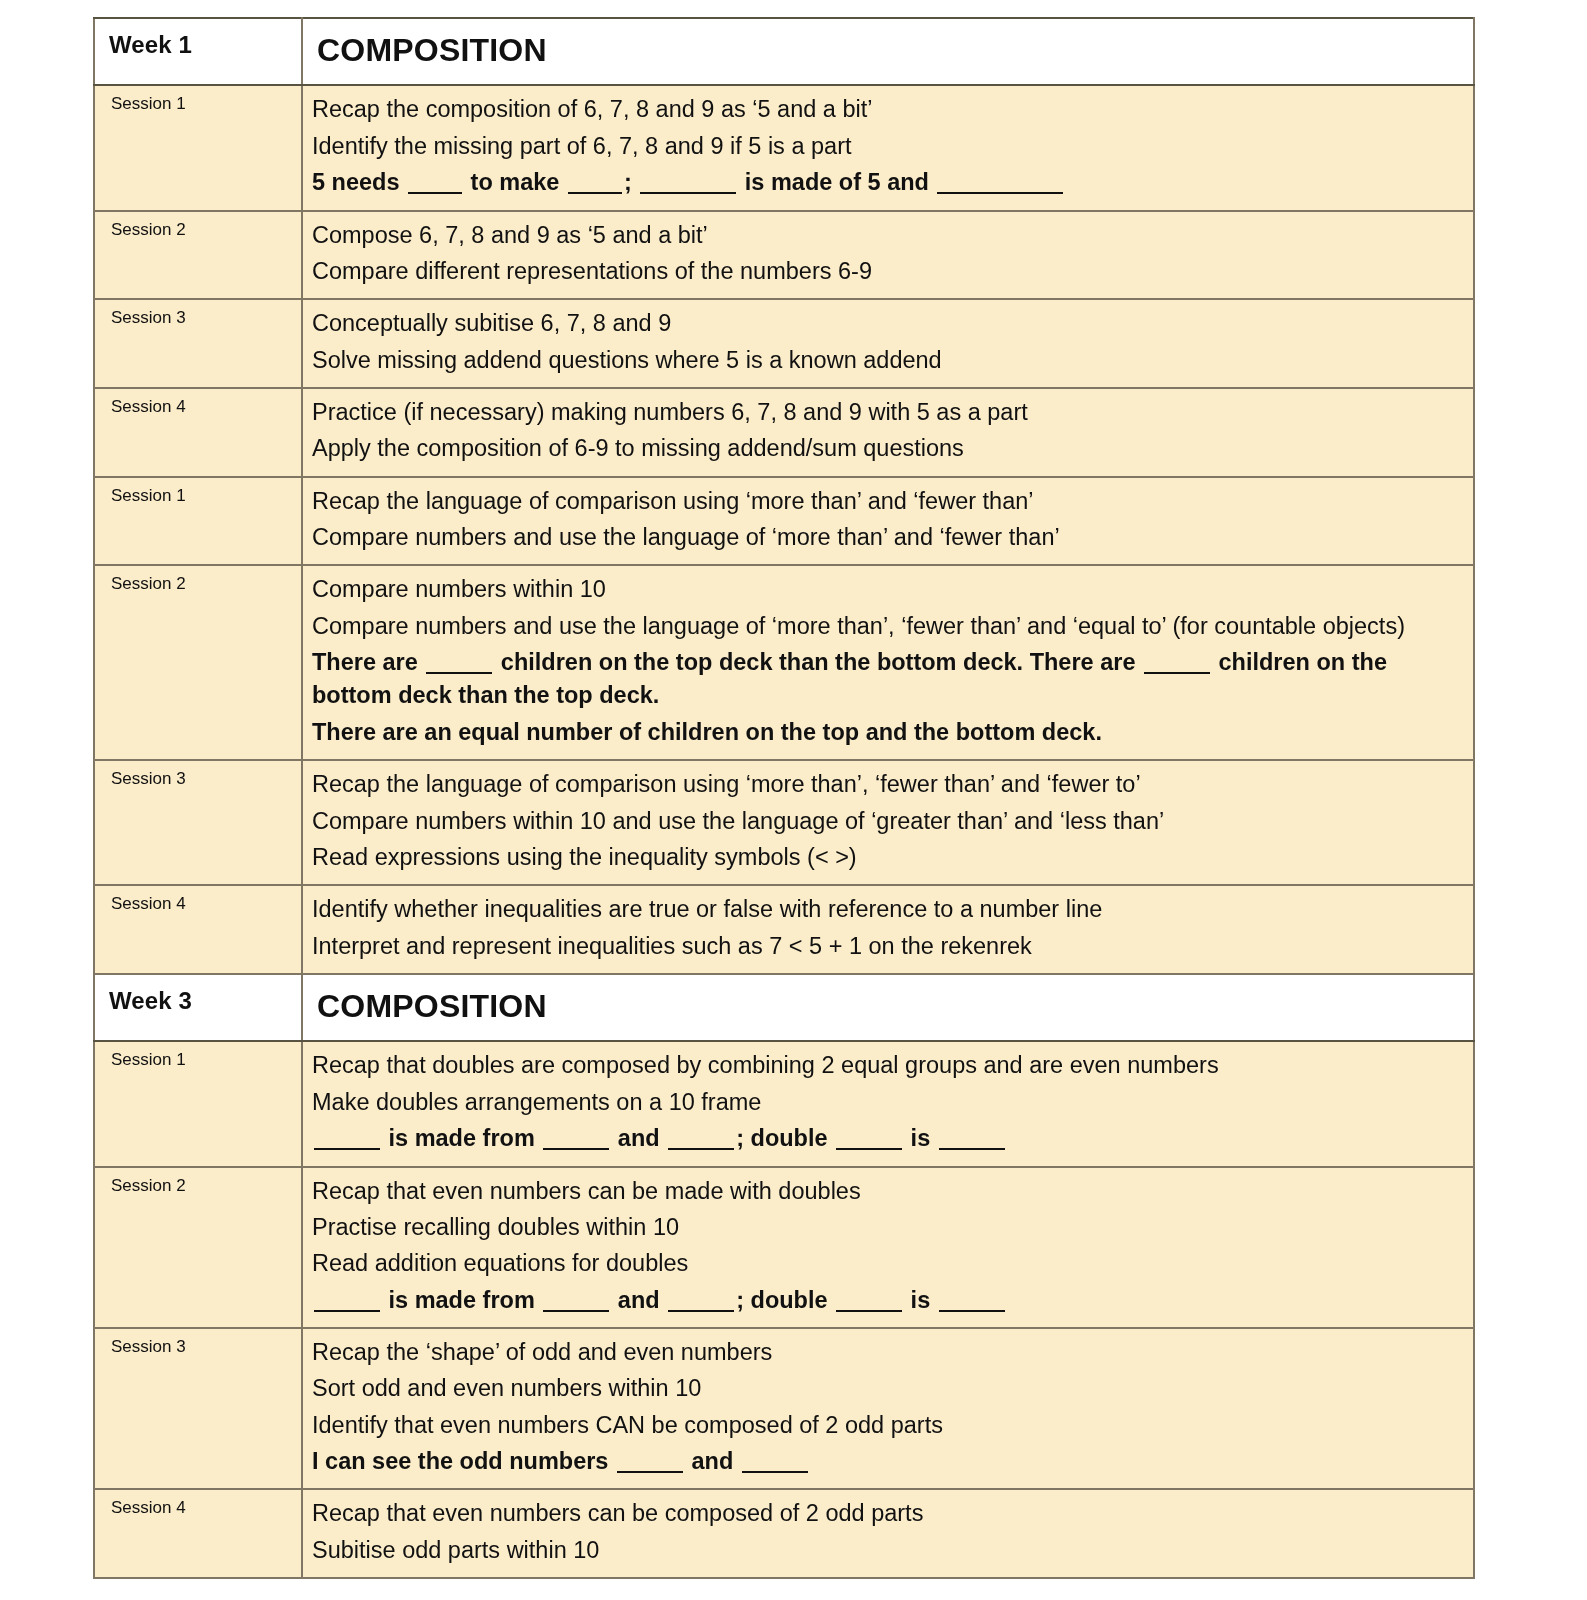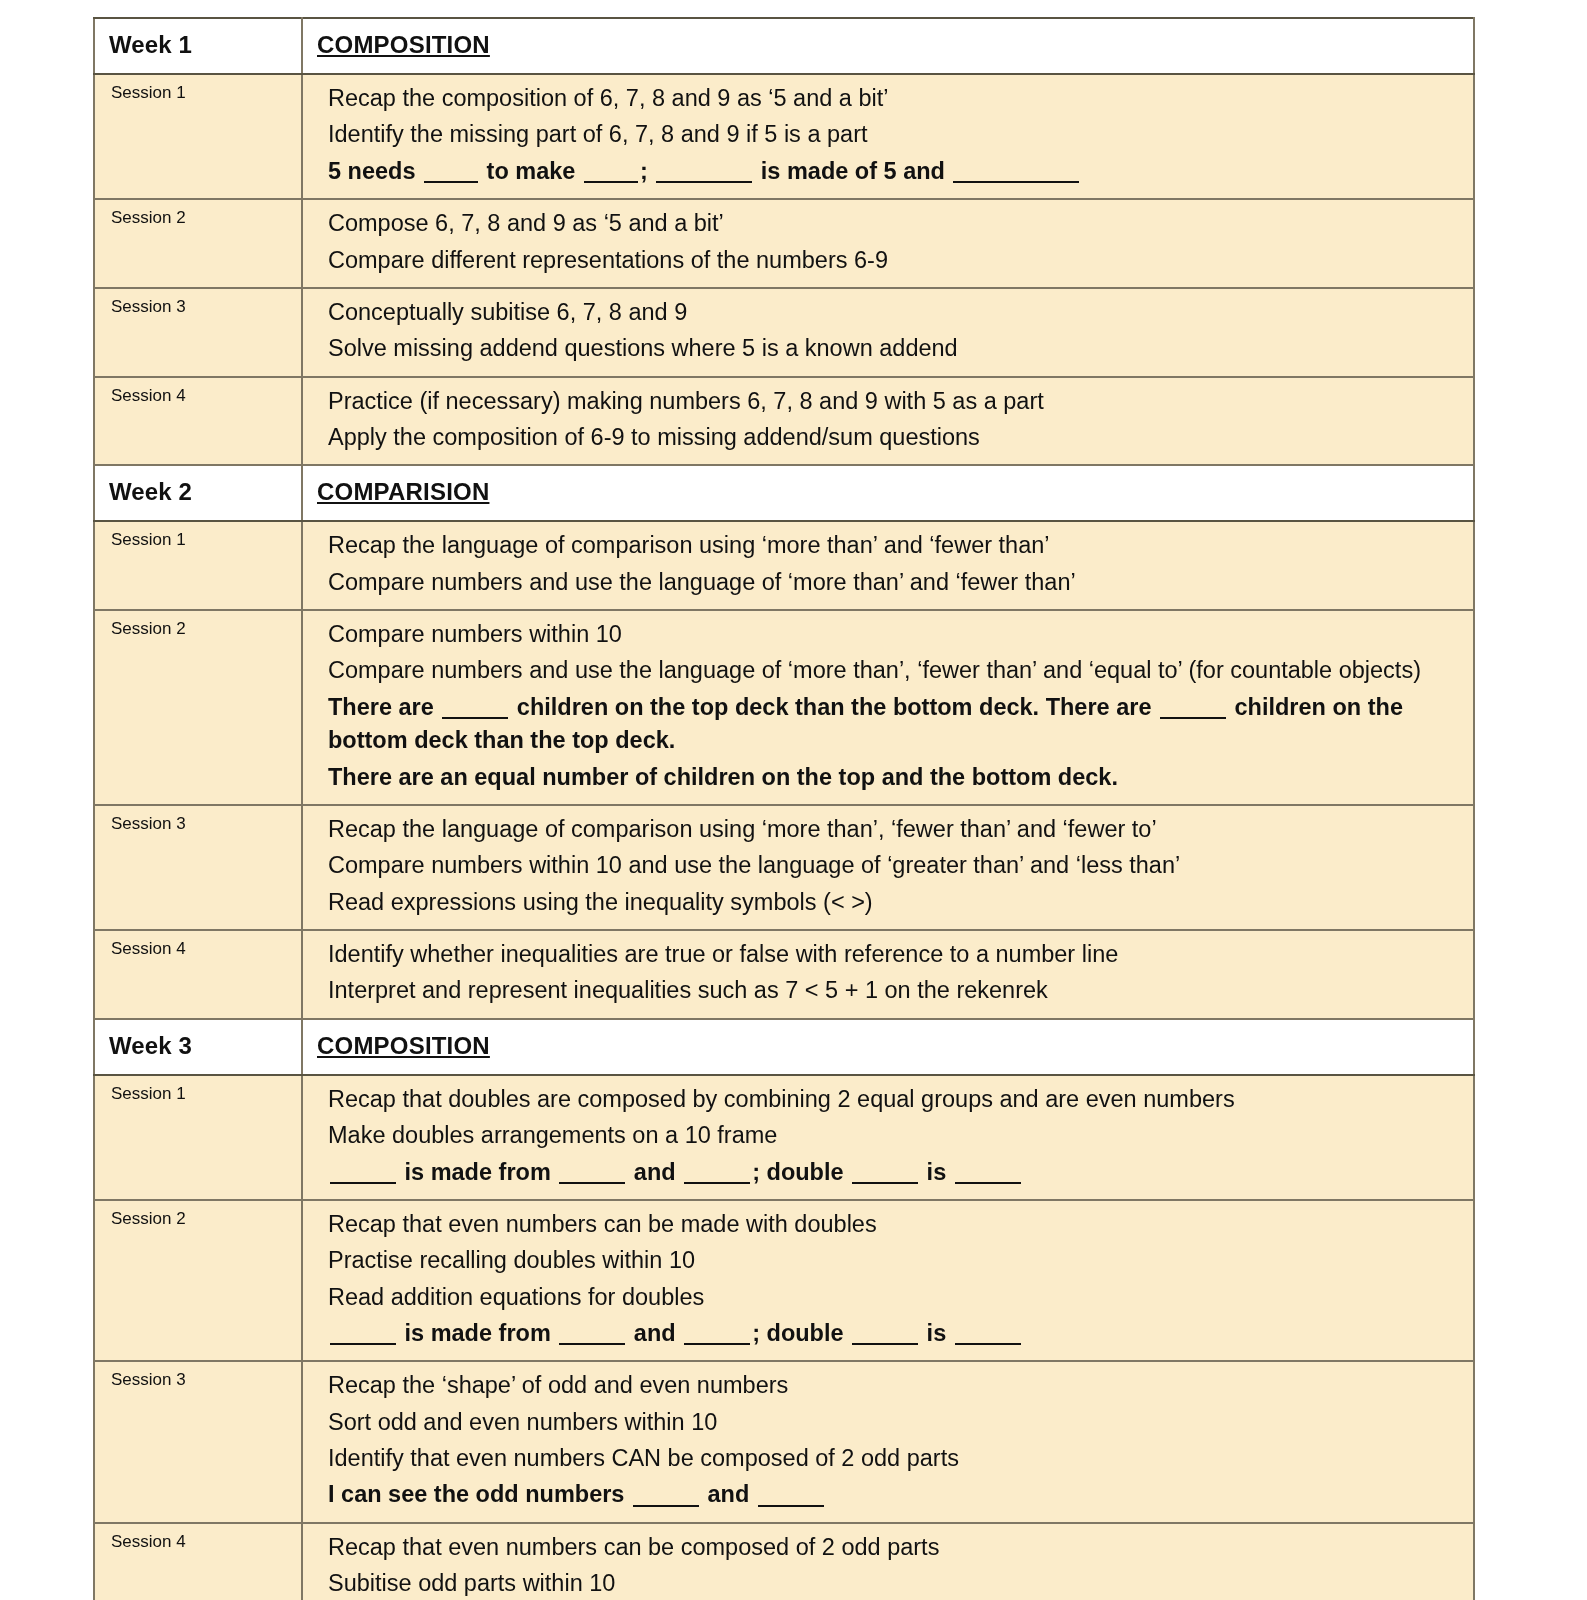--- a/index.html
+++ b/index.html
@@ -46,31 +46,30 @@
     padding-bottom: 11px;
     border-top: 2px solid #595442;
     border-bottom: 2px solid #595442;
     border-radius: 6px;
   }
   tr.week-row td.week-label {
     font-size: 24px;
     letter-spacing: 0.1px;
   }
   tr.week-row td.week-topic {
-    font-size: 24px;
+    font-size: 32px;
     letter-spacing: 0.2px;
-    text-decoration: underline;
   }
   td.session-label {
     font-size: 17px;
     font-weight: normal;
     padding-left: 16px;
   }
   td.session-body {
-    padding-left: 25px;
+    padding-left: 9px;
     margin-left: 48px;
   }
   .line {
     display: block;
     white-space: normal;
     margin: 0;
     padding: 1px 0 2px 0;
   }
   .line.bold {
     font-weight: bold;
@@ -123,24 +122,20 @@
             <span class="line">Solve missing addend questions where 5 is a known addend</span>
           </td>
         </tr>
         <tr class="session-row">
           <td class="session-label">Session 4</td>
           <td class="session-body">
             <span class="line">Practice (if necessary) making numbers 6, 7, 8 and 9 with 5 as a part</span>
             <span class="line">Apply the composition of 6-9 to missing addend/sum questions</span>
           </td>
         </tr>
-        <tr class="week-row">
-          <td class="week-label">Week 2</td>
-          <td class="week-topic">COMPARISION</td>
-        </tr>
         <tr class="session-row">
           <td class="session-label">Session 1</td>
           <td class="session-body">
             <span class="line">Recap the language of comparison using ‘more than’ and ‘fewer than’</span>
             <span class="line">Compare numbers and use the language of ‘more than’ and ‘fewer than’</span>
           </td>
         </tr>
         <tr class="session-row">
           <td class="session-label">Session 2</td>
           <td class="session-body">

